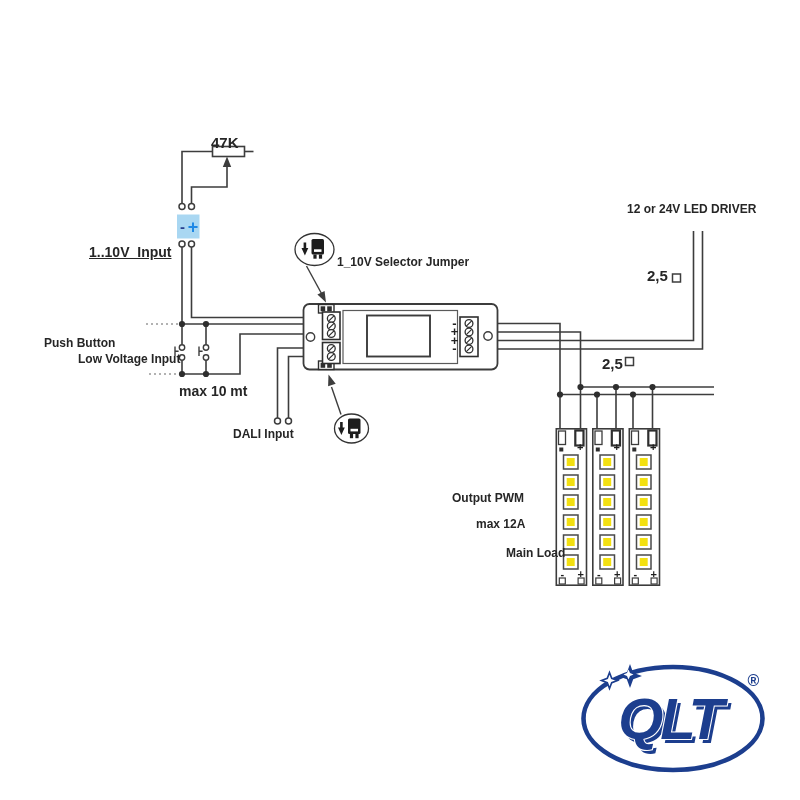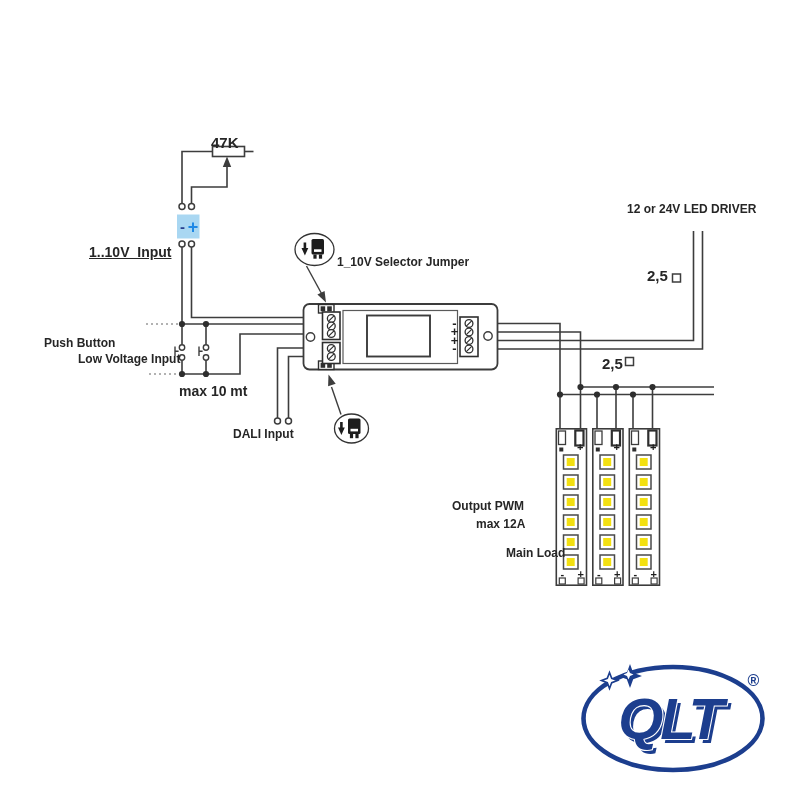--- a/index.html
+++ b/index.html
@@ -223,17 +223,17 @@
 <div class="lbl big" style="left:211px;top:135px;">47K</div>
 <div class="lbl mid" style="left:89px;top:245px;text-decoration:underline;">1..10V  Input</div>
 <div class="lbl" style="left:44px;top:337px;">Push Button</div>
 <div class="lbl" style="left:43px;top:352.5px;margin-left:35px;">Low Voltage Input</div>
 <div class="lbl mid" style="left:179px;top:383.5px;">max 10 mt</div>
 <div class="lbl" style="left:233px;top:427.5px;">DALI Input</div>
 <div class="lbl" style="left:337px;top:255.5px;">1_10V Selector Jumper</div>
 <div class="lbl" style="left:627px;top:202.5px;">12 or 24V LED DRIVER</div>
 <div class="lbl big" style="left:647px;top:267.5px;">2,5</div>
 <div class="lbl big" style="left:602px;top:355.5px;">2,5</div>
-<div class="lbl" style="left:452px;top:491.5px;margin-top:8px;">Output PWM</div>
+<div class="lbl" style="left:452px;top:491.5px;">Output PWM</div>
 <div class="lbl" style="left:452px;top:518px;margin-left:24px;">max 12A</div>
 <div class="lbl" style="left:465px;top:546.5px;margin-left:41px;">Main Load</div>
 
 </div>
 
 </body></html>

